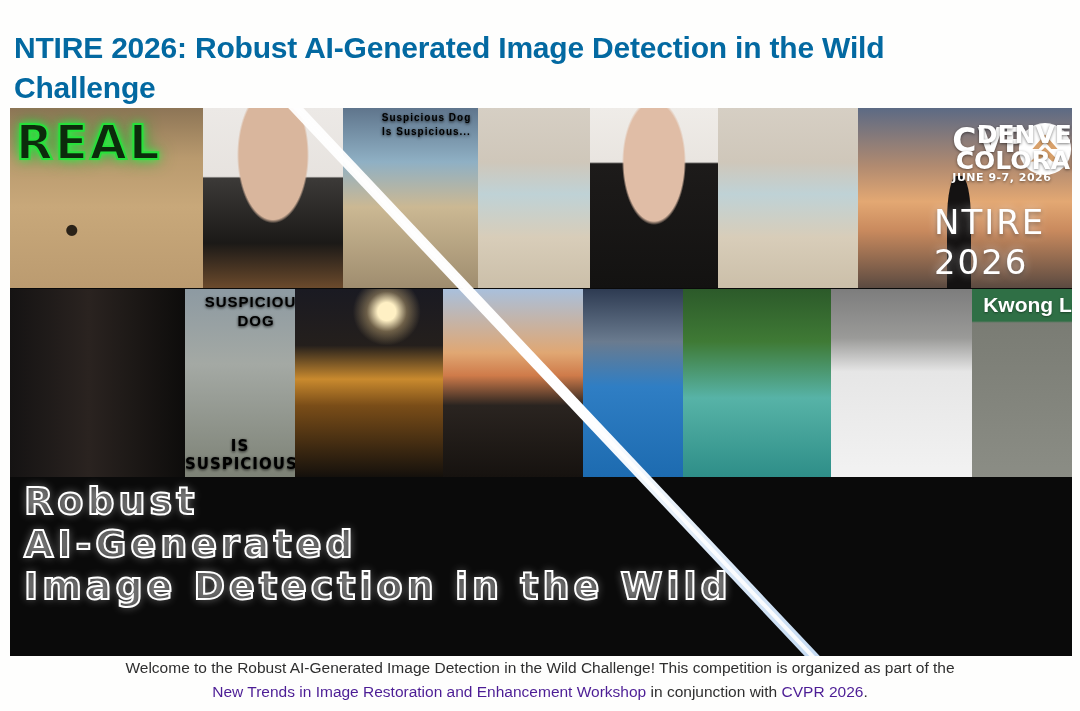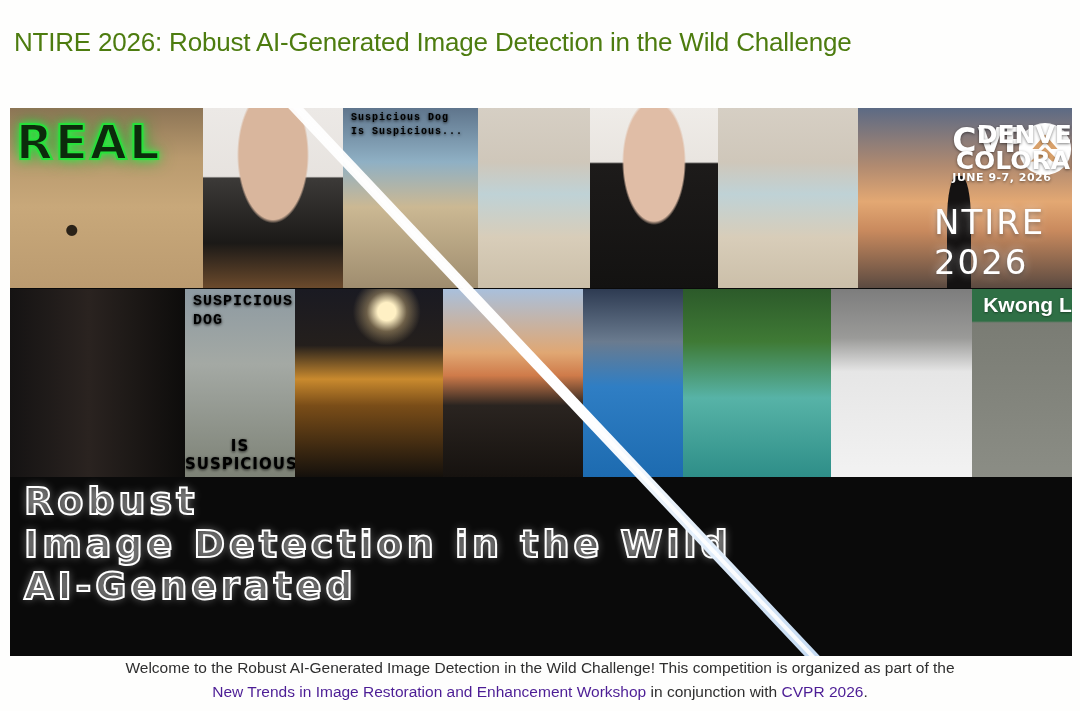--- a/index.html
+++ b/index.html
@@ -8,22 +8,22 @@
     background:#ffffff;
     font-family:"Liberation Sans", sans-serif;
     overflow:hidden;
     position:relative;
   }
   .page{position:relative;width:1080px;height:711px;background:#fefefd;}
 
   
   .title{
     position:absolute;left:14px;top:8px;width:1000px;
-    font-size:26px;line-height:1.32;font-weight:normal;
-    color:#4d7c0f;letter-spacing:-0.2px;
+    font-size:30px;line-height:1.32;font-weight:bold;
+    color:#0369a1;letter-spacing:-0.2px;
   }
 
   
   .collage{
     position:absolute;left:10px;top:108px;width:1062px;height:548px;
     background:#0a0a0a;overflow:hidden;
   }
   .row{position:absolute;left:0;width:100%;display:flex;overflow:hidden;}
   .r1{top:0;height:180px;}
   .r2{top:181px;height:188px;}
@@ -66,23 +66,23 @@
   .cvpr-date{position:absolute;left:36%;top:35%;font-size:11px;font-weight:bold;letter-spacing:.5px;
       text-shadow:0 1px 3px rgba(0,0,0,.5);}
   .cvpr-city{position:absolute;right:3%;top:8%;font-size:25px;font-weight:bold;line-height:1.02;
       text-align:center;text-shadow:0 1px 3px rgba(0,0,0,.5);}
   .cvpr-logo{position:absolute;left:61%;top:8%;width:54px;height:54px;}
   .cvpr-ntire{position:absolute;left:29%;top:52%;font-size:34px;font-weight:normal;letter-spacing:2px;
       text-shadow:0 0 10px rgba(255,255,255,.55),0 2px 4px rgba(0,0,0,.45);}
 
   .barlady{background:linear-gradient(90deg,#151313 0%,#2a2320 45%,#0d0c0b 100%);}
   .suspicious{background:linear-gradient(#8d9aa2 0%,#a4a9a4 40%,#7d8276 100%);}
-  .susp-top{position:absolute;left:8px;top:4px;width:100%;
+  .susp-top{position:absolute;left:16px;top:4px;width:100%;text-align:center;
       font-size:15px;font-weight:bold;letter-spacing:1px;line-height:1.25;
-      font-family:Liberation Mono, monospace;text-shadow:0 1px 3px rgba(0,0,0,.8);}
+      font-family:Liberation Sans, sans-serif;text-shadow:0 1px 3px rgba(0,0,0,.8);}
   .susp-bot{position:absolute;left:0;bottom:4px;width:100%;text-align:center;
       font-size:15px;font-weight:bold;letter-spacing:1px;
       font-family:"DejaVu Sans", sans-serif;text-shadow:0 1px 3px rgba(0,0,0,.8);}
   .moonlake{background:
       radial-gradient(circle at 62% 12%, #fff0c4 0 9px, rgba(255,220,150,.35) 20px, transparent 34px),
       linear-gradient(#1a1a22 0%,#241f1c 30%,#c98a2e 48%,#7a4d18 62%,#14100c 100%);}
   .diver{background:linear-gradient(#a9c0dc 0%,#e0a773 34%,#cf7b4a 46%,#2a2420 62%,#16120f 100%);}
   .pool{background:linear-gradient(#2e3b52 0%,#6a7b8f 28%,#2f7ec4 52%,#1d6bb0 100%);}
   .falls{background:linear-gradient(#2c5a2a 0%,#3f7a35 28%,#57b3a7 58%,#2e8e88 100%);}
   .snowdog{background:linear-gradient(#7d7d7d 0%,#9a9a98 26%,#e6e6e6 44%,#f2f2f2 100%);}
@@ -171,22 +171,22 @@
       <div class="cell falls" style="width:148px"></div>
       <div class="cell snowdog" style="width:141px"></div>
       <div class="cell storefront" style="width:112px">
         <span class="kwong">Kwong Le</span>
       </div>
     </div>
 
 
     <div class="bottom-headline">
       <div>Robust</div>
+      <div>AI-Generated</div>
       <div>Image Detection in the Wild</div>
-      <div>AI-Generated</div>
     </div>
 
     <svg class="diagonal" viewBox="0 0 1062 548" preserveAspectRatio="none">
       <defs>
         <linearGradient id="dg" x1="0" y1="0" x2="1" y2="1">
           <stop offset="0%" stop-color="#ffffff" stop-opacity="0.95"></stop>
           <stop offset="55%" stop-color="#ffffff" stop-opacity="1"></stop>
           <stop offset="100%" stop-color="#cfe6ff" stop-opacity="0.95"></stop>
         </linearGradient>
       </defs>

